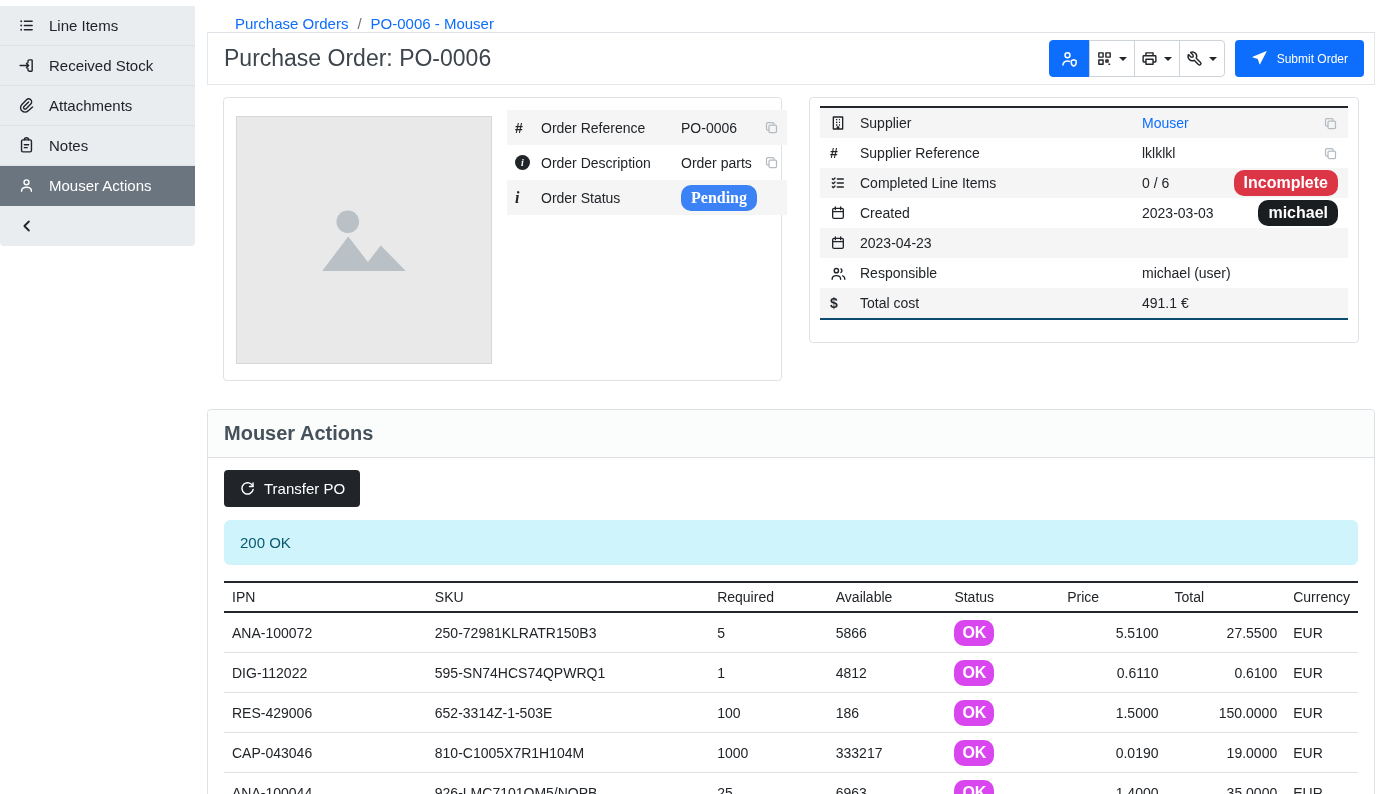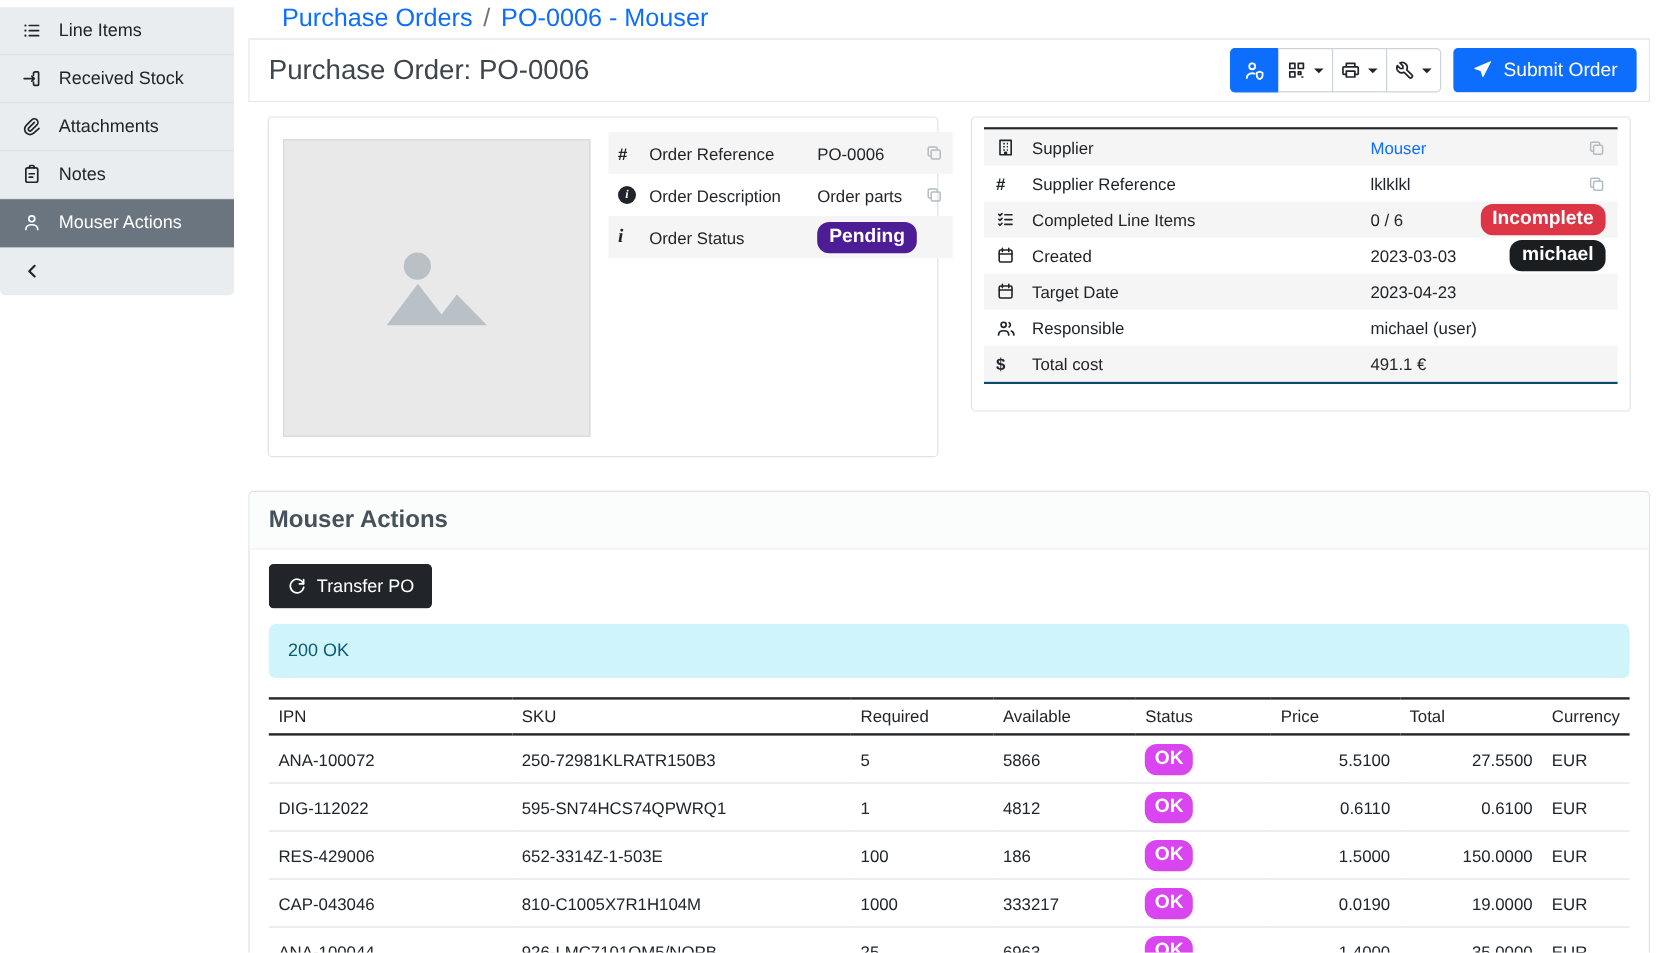--- a/index.html
+++ b/index.html
@@ -11,42 +11,42 @@
   .sidebar{width:195px;flex:0 0 195px;padding-top:6px;}
   .sidebar-list{background:#e9edf0;border-radius:0 0 4px 4px;overflow:hidden;}
   .side-item{display:flex;align-items:center;gap:14px;height:40px;padding:0 18px;
     font-size:15px;color:#212529;cursor:pointer;border-bottom:1px solid #dce2e6;}
   .side-item:last-child{border-bottom:none;}
   .side-item.active{background:#6b7580;color:#fff;border-bottom-color:#6b7580;}
   .side-item svg{display:block;flex:0 0 auto;}
 
   
   .main{flex:1;display:flex;flex-direction:column;padding-left:12px;padding-right:8px;overflow:hidden;}
-  .breadcrumb-bar{height:33px;flex:0 0 33px;display:flex;align-items:center;gap:9px;
-    padding:0 16px 0 28px;border-bottom:1px solid #dee2e6;font-size:21px;}
+  .breadcrumb-bar{height:33px;flex:0 0 33px;display:flex;align-items:flex-end;gap:9px;
+    padding:0 16px 0 28px;border-bottom:1px solid #dee2e6;font-size:15px;}
   .link{color:#0d6efd;text-decoration:none;cursor:pointer;}
   .crumb-sep{color:#6c757d;}
 
   .header-panel{height:52px;flex:0 0 52px;display:flex;align-items:center;justify-content:space-between;
     padding:0 10px 0 16px;border:1px solid #e4e8eb;border-top:none;gap:20px;}
   .page-title{font-size:23px;font-weight:500;color:#3e454c;}
 
   .toolbar{display:flex;align-items:center;}
   .btn{display:inline-flex;align-items:center;justify-content:center;height:37px;
     border:1px solid transparent;background:none;cursor:pointer;font-family:inherit;font-size:15px;color:#212529;}
   .btn svg{display:block;}
   .btn-group{display:inline-flex;}
   .btn-group .btn{border:1px solid #cdd3d8;background:#fff;width:46px;gap:6px;margin-left:-1px;}
   .btn-group .btn.btn-blue-sq{margin-left:0;width:41px;border-color:#0d6efd;background:#0d6efd;color:#fff;
     border-radius:4px 0 0 4px;}
   .btn-group .btn:last-child{border-radius:0 4px 4px 0;}
   .caret{width:0;height:0;border-left:4px solid transparent;border-right:4px solid transparent;
     border-top:4.5px solid #212529;}
   .btn-submit{background:#0d6efd;color:#fff;border-radius:4px;margin-left:10px;padding:0 15px;gap:9px;
-    font-size:16px;}
+    font-size:12px;}
 
   
   .details{display:flex;gap:27px;padding:12px 16px 16px;}
   .card{border:1px solid #dee2e6;border-radius:4px;background:#fff;}
   .card-order{width:559px;flex:0 0 559px;display:flex;gap:15px;padding:12px 12px 16px;}
   .thumb{width:256px;height:248px;flex:0 0 256px;background:#e9e9e9;border:1px solid #d8d8d8;
     display:flex;align-items:center;justify-content:center;margin-top:6px;}
   .order-table{flex:1;align-self:flex-start;}
   .card-supplier{flex:1;padding:8px 10px 22px;align-self:flex-start;}
   .sup-table{border-top:2px solid #23272b;border-bottom:2px solid #0c4a6e;}
@@ -56,21 +56,21 @@
   .sup-table  .drow{grid-template-columns:30px 282px 1fr auto;height:30px;padding:0 10px;}
   .drow:nth-child(odd){background:#f5f5f5;}
   .dicon{display:flex;align-items:center;font-weight:700;font-size:14px;color:#212529;}
   .info-circle{width:15px;height:15px;border-radius:50%;background:#212529;color:#fff;
     display:flex;align-items:center;justify-content:center;font-size:10px;font-weight:700;
     font-style:italic;font-family:"Liberation Serif",serif;}
   .i-italic{font-family:"Liberation Serif",serif;font-style:italic;font-weight:700;font-size:16px;}
   .copy-btn{display:flex;color:#b4bbc1;cursor:pointer;justify-self:end;}
   .badge{display:inline-block;padding:3px 10px;border-radius:10px;font-size:16px;font-weight:700;
     color:#fff;line-height:1.25;}
-  .badge-gray{background:#4c1d95;}
+  .badge-gray{background:#3b82f6;font-family:Liberation Serif, serif;}
   .badge-red{background:#dc3545;}
   .badge-dark{background:#1b1e21;}
   .badge-green{background:#d946ef;padding:3px 8px;}
   .bcell{justify-self:end;}
 
   
   .panel{margin:12px 0 0;border:1px solid #dee2e6;border-radius:4px 4px 0 0;}
   .panel-header{padding:12px 16px;font-size:20px;font-weight:600;color:#45525b;
     border-bottom:1px solid #dee2e6;background:#fbfcfc;border-radius:4px 4px 0 0;}
   .panel-body{padding:12px 16px;}
@@ -303,21 +303,20 @@
             <span>2023-03-03</span>
             <span class="bcell"><span class="badge badge-dark">michael</span></span>
           </div>
           <div class="drow">
             <span class="dicon">
                 <svg viewBox="0 0 24 24" width="16" height="16" fill="none" stroke="currentColor" stroke-width="2" stroke-linecap="round" stroke-linejoin="round">
                   <rect x="4" y="5" width="16" height="15" rx="2"></rect>
                   <path d="M4 10h16M8 3v4M16 3v4"></path>
                 </svg>
               </span>
-            <span>Target Date</span>
             <span>2023-04-23</span>
             <span></span>
           </div>
           <div class="drow">
             <span class="dicon">
                 <svg viewBox="0 0 24 24" width="17" height="17" fill="none" stroke="currentColor" stroke-width="2" stroke-linecap="round">
                   <circle cx="9" cy="8" r="3"></circle>
                   <path d="M3 20c0-3 2.5-5 6-5s6 2 6 5"></path>
                   <path d="M15.5 5.5a3 3 0 0 1 0 5M18 15.3c2 .7 3 2.2 3 4.7"></path>
                 </svg>

